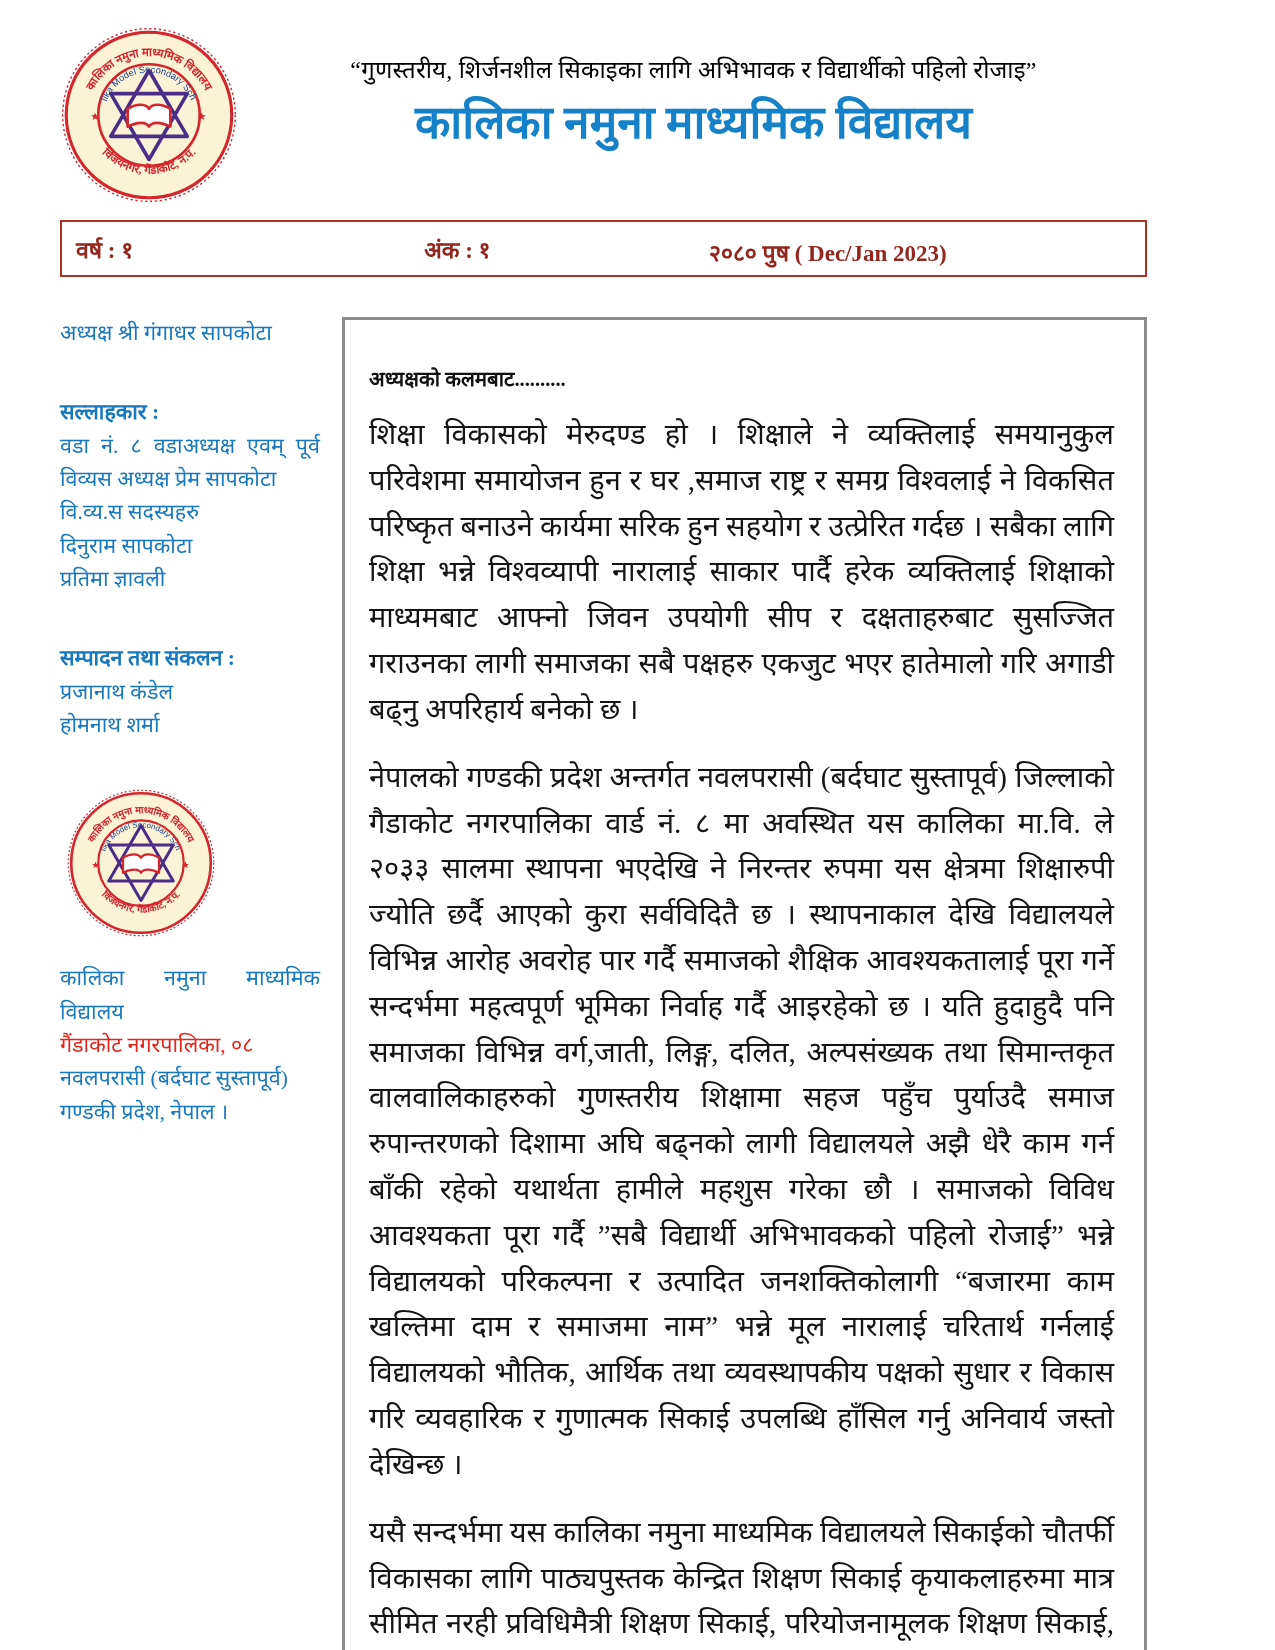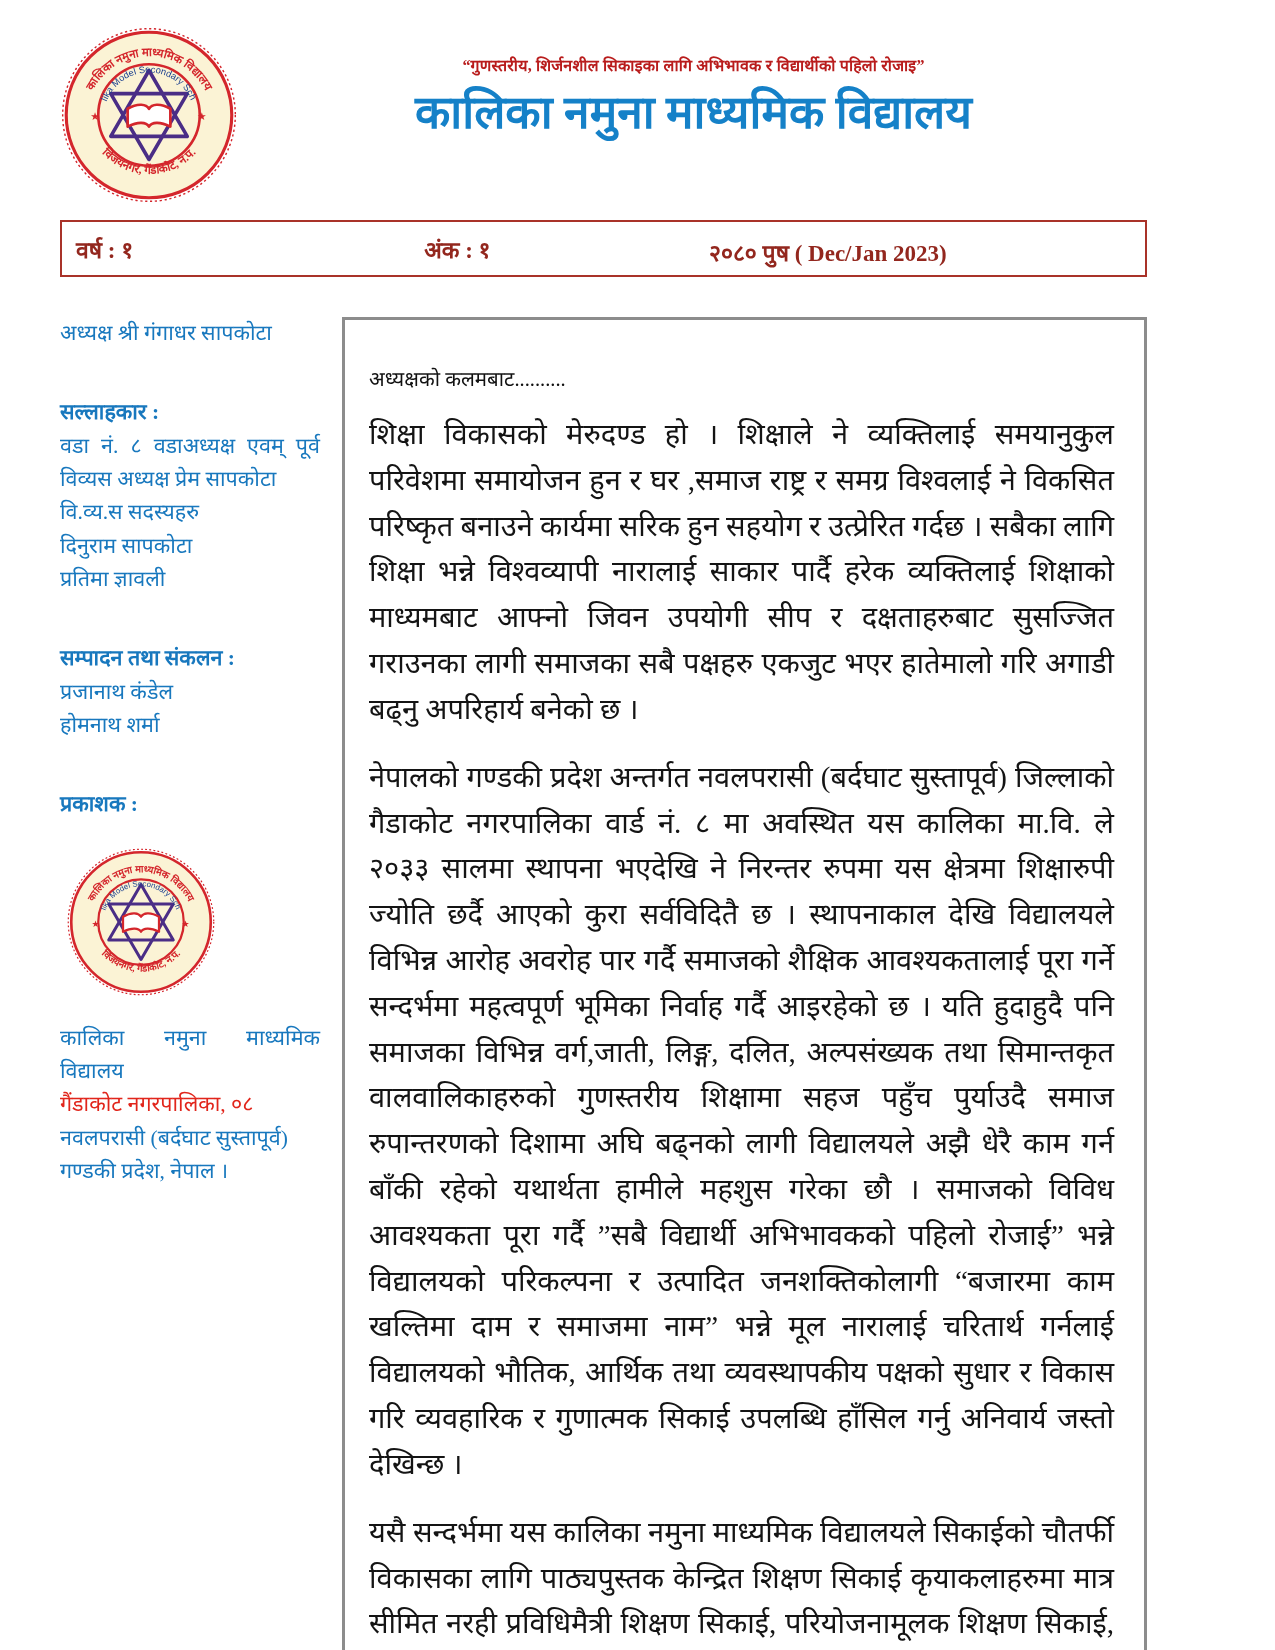--- a/index.html
+++ b/index.html
@@ -9,21 +9,21 @@
     color:#141414;
     position:relative;
   }
   .page{padding:26px 128px 0 60px;}
 
   
   .header{display:flex;align-items:flex-start;}
   .logo-wrap{width:180px;flex:0 0 180px;}
   .header-text{flex:1;text-align:center;padding-top:30px;}
   .tagline{
-    color:#b91c1c;font-weight:bold;font-size:16px;line-height:1.2;
+    color:#000000;font-weight:normal;font-size:24px;line-height:1.2;
     letter-spacing:.2px;
   }
   .school-title{
     color:#1581c8;font-weight:bold;font-size:46px;line-height:1.15;
     margin-top:12px;
   }
 
   
   .issue-bar{
     border:2px solid #a93229;
@@ -50,21 +50,21 @@
   .sb-logo{margin:26px 0 14px 6px;}
 
   .main-box{
     flex:1;margin-left:22px;
     border:3px solid #8c8c8c;
     padding:44px 30px 70px 24px;
     min-height:1120px;
     box-sizing:border-box;
   }
   .main-heading{
-    font-weight:normal;font-size:20.5px;color:#111;
+    font-weight:bold;font-size:20.5px;color:#111;
     margin:0 0 20px 0;
   }
   .main-box p.body-par{
     margin:0 0 22px 0;
     text-align:justify;
     font-size:29px;
     line-height:1.58;
     color:#141414;
   }
   .main-box p.body-par:last-child{margin-bottom:0;}
@@ -129,21 +129,20 @@
         <div>प्रतिमा ज्ञावली</div>
       </div>
 
       <div class="sb-section">
         <div class="sb-label">सम्पादन तथा संकलन :</div>
         <div>प्रजानाथ कंडेल</div>
         <div>होमनाथ शर्मा</div>
       </div>
 
       <div class="sb-section">
-        <div class="sb-label">प्रकाशक :</div>
 
         <div class="sb-logo">
           <svg width="150" height="150" viewBox="0 0 200 200">
             <circle cx="100" cy="100" r="97" fill="none" stroke="#d4262c" stroke-width="1.6" stroke-dasharray="2.5 3"></circle>
             <circle cx="100" cy="100" r="93" fill="#fbf3d5" stroke="#d4262c" stroke-width="3.5"></circle>
             <circle cx="100" cy="100" r="57" fill="none" stroke="#d4262c" stroke-width="3"></circle>
             <path d="M100 50 L143 124 L57 124 Z" fill="none" stroke="#4a2d86" stroke-width="4" stroke-linejoin="round"></path>
             <path d="M100 150 L57 76 L143 76 Z" fill="none" stroke="#4a2d86" stroke-width="4" stroke-linejoin="round"></path>
             <path d="M76 93 C88 86 97 88 100 93 C103 88 112 86 124 93 L124 113 C112 107 103 108 100 113 C97 108 88 107 76 113 Z" fill="#ffffff" stroke="#d4262c" stroke-width="3" stroke-linejoin="round"></path>
             <defs>

